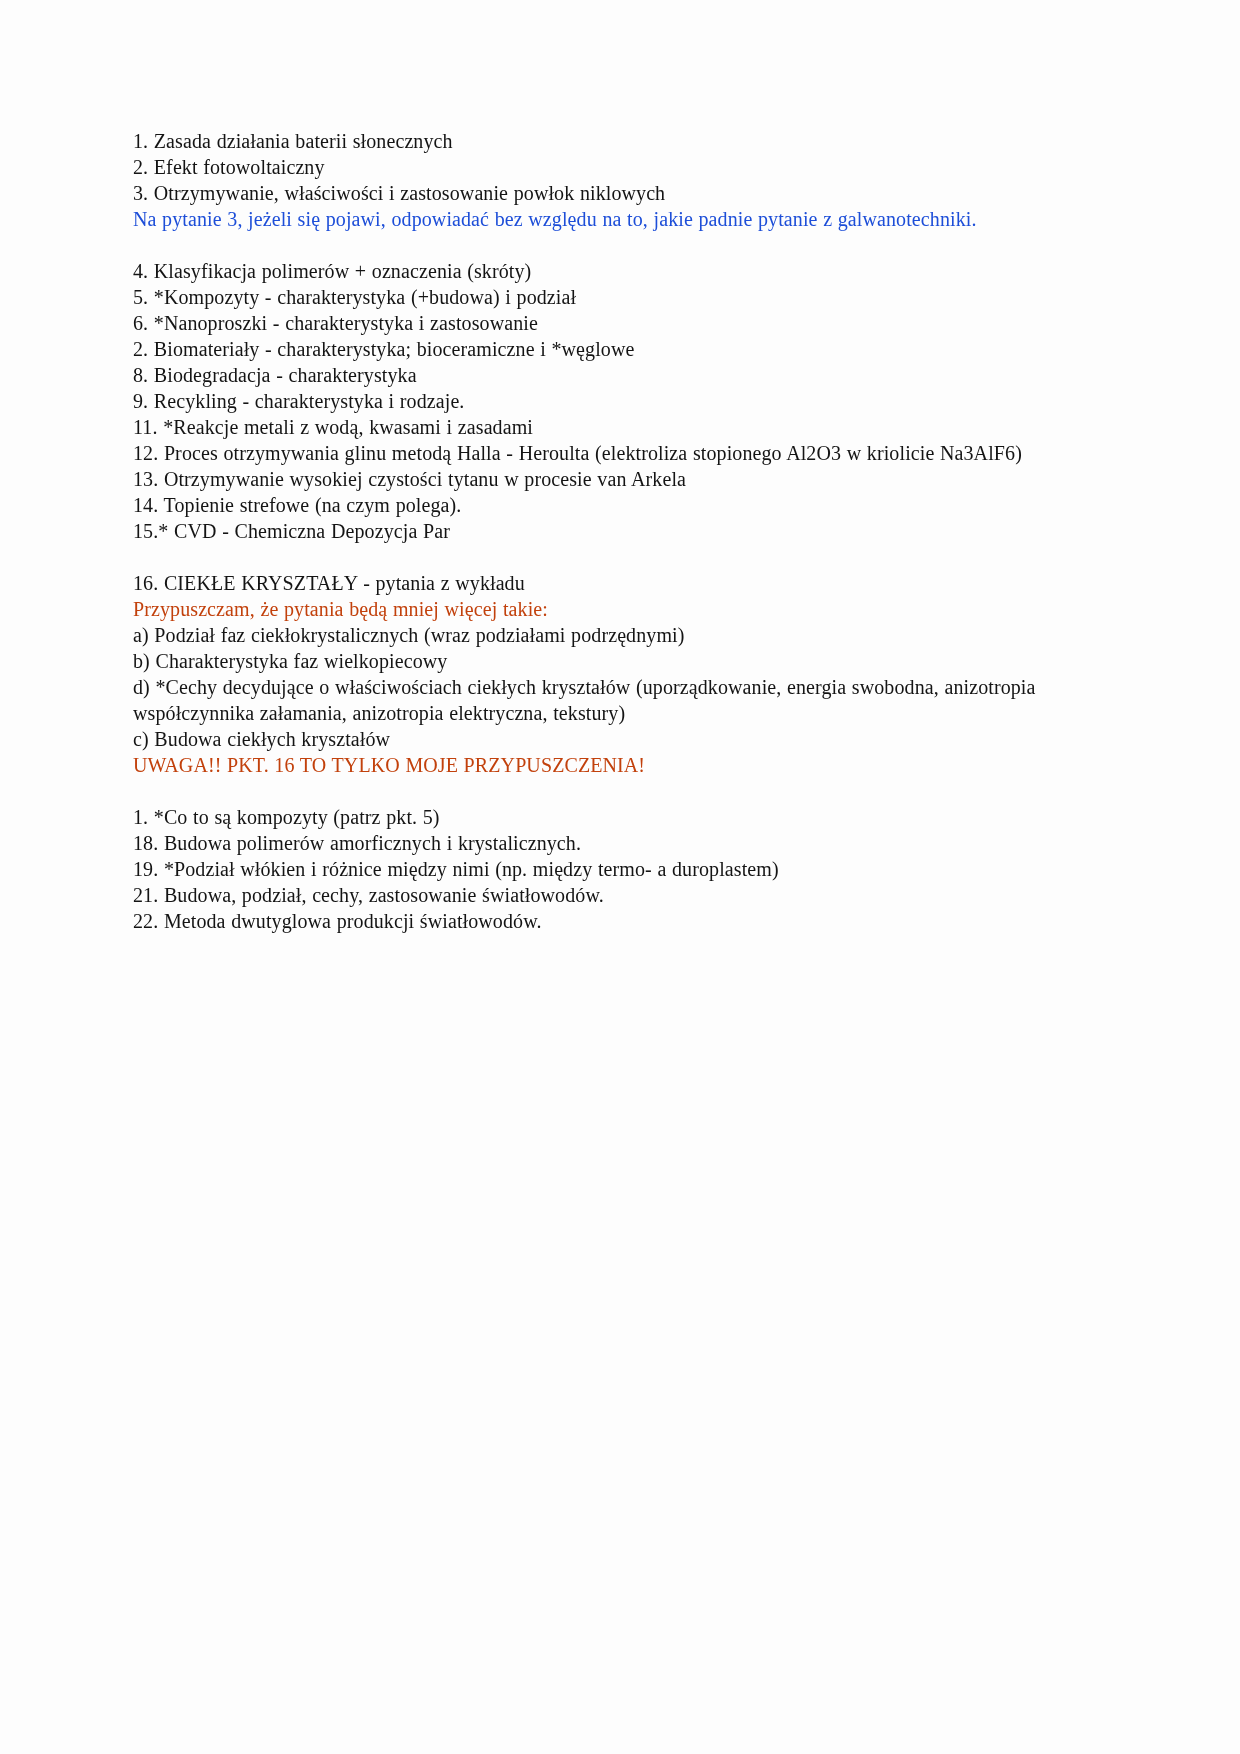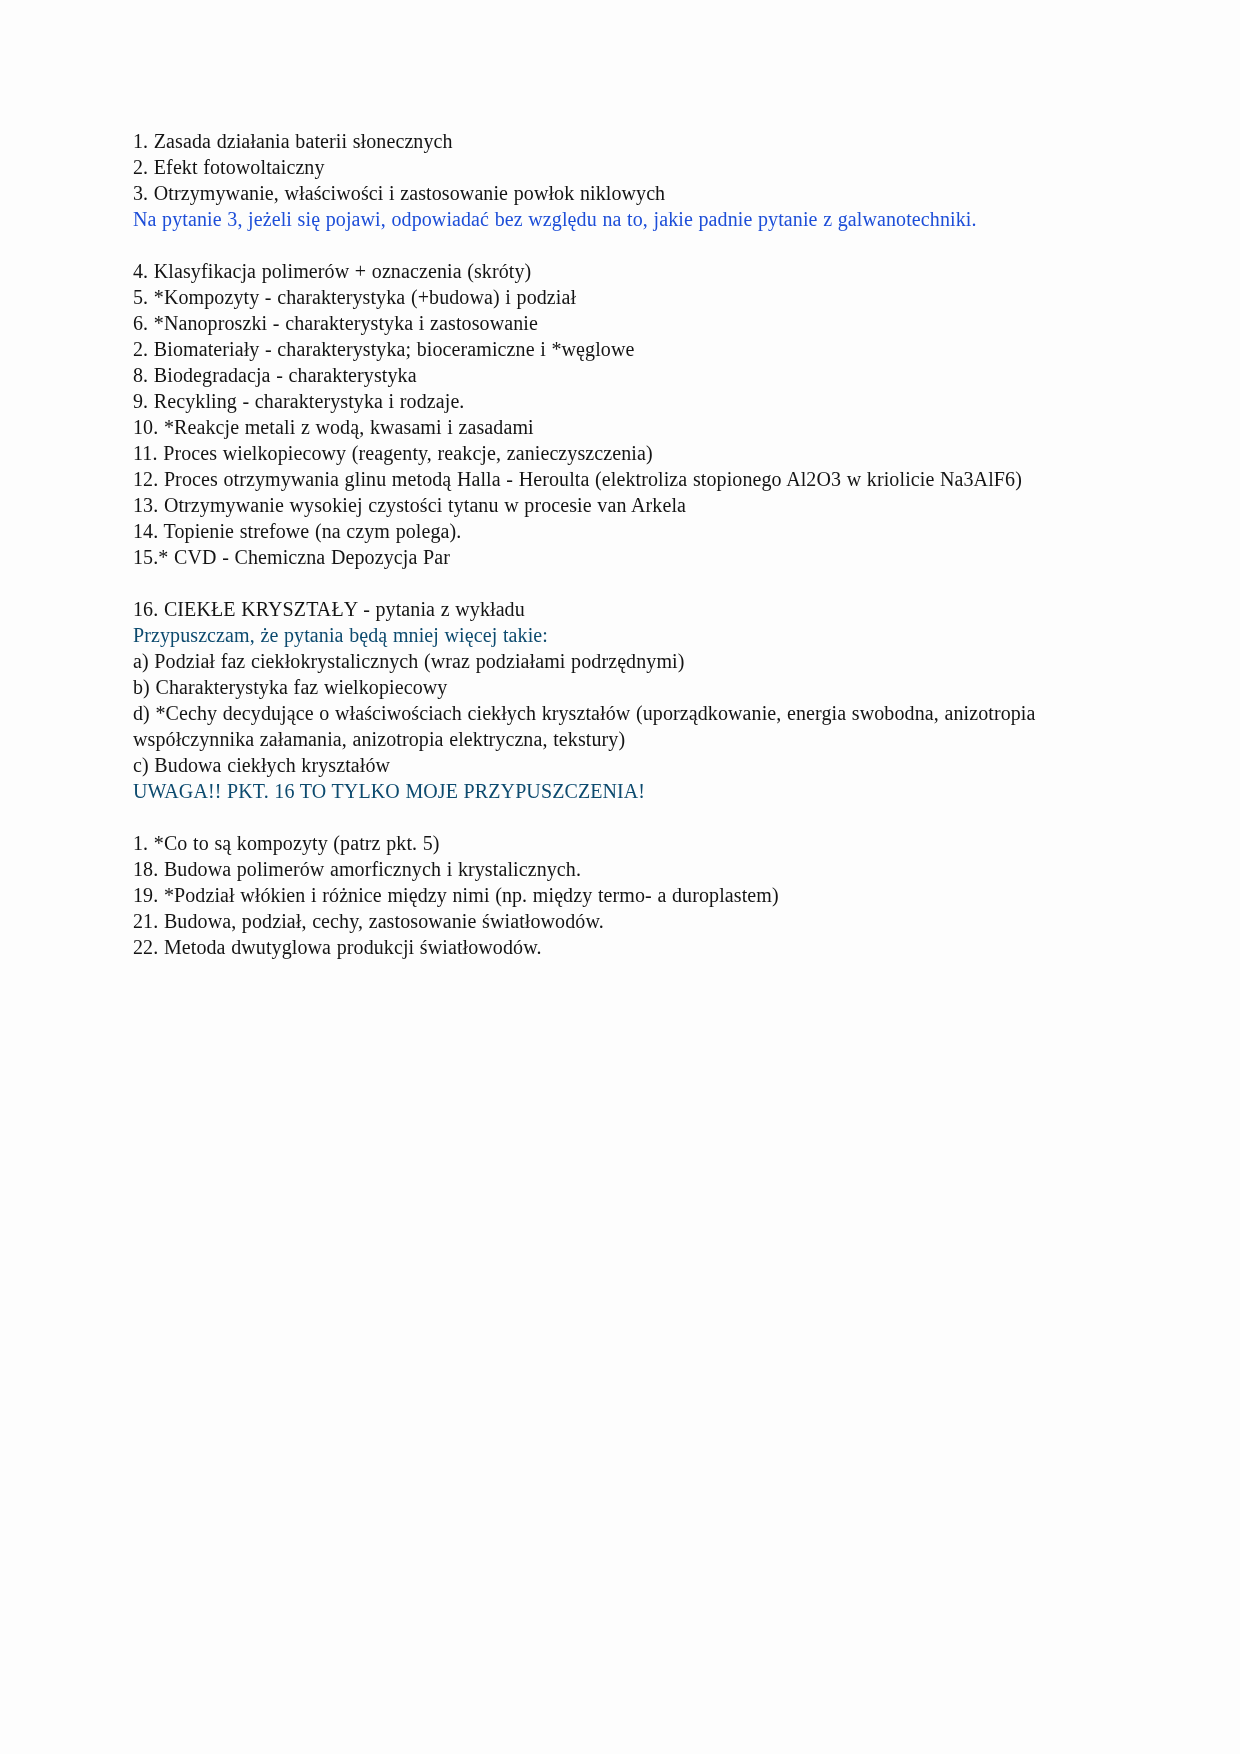--- a/index.html
+++ b/index.html
@@ -27,42 +27,41 @@
   }
   .line {
     margin: 0;
     font-size: 20px;
     line-height: 26px;
     color: #141414;
     letter-spacing: 0.1px;
     word-spacing: 0.5px;
   }
   .line.blue { color: #1d4ed8; }
-  .line.red  { color: #0c4a6e; }
+  .line.red  { color: #c2410c; }
 </style>
 </head>
 <body>
 
 <div class="page">
   <div class="doc-body" id="doc-body">
       <div class="block">
         <p class="line black">1. Zasada działania baterii słonecznych</p>
         <p class="line black">2. Efekt fotowoltaiczny</p>
         <p class="line black">3. Otrzymywanie, właściwości i zastosowanie powłok niklowych</p>
         <p class="line blue">Na pytanie 3, jeżeli się pojawi, odpowiadać bez względu na to, jakie padnie pytanie z galwanotechniki.</p>
       </div>
       <div class="block">
         <p class="line black">4. Klasyfikacja polimerów + oznaczenia (skróty)</p>
         <p class="line black">5. *Kompozyty - charakterystyka (+budowa) i podział</p>
         <p class="line black">6. *Nanoproszki - charakterystyka i zastosowanie</p>
         <p class="line black">2. Biomateriały - charakterystyka; bioceramiczne i *węglowe</p>
         <p class="line black">8. Biodegradacja - charakterystyka</p>
         <p class="line black">9. Recykling - charakterystyka i rodzaje.</p>
-        <p class="line black">10. *Reakcje metali z wodą, kwasami i zasadami</p>
-        <p class="line black">11. Proces wielkopiecowy (reagenty, reakcje, zanieczyszczenia)</p>
+        <p class="line black">11. *Reakcje metali z wodą, kwasami i zasadami</p>
         <p class="line black">12. Proces otrzymywania glinu metodą Halla - Heroulta (elektroliza stopionego Al2O3 w kriolicie Na3AlF6)</p>
         <p class="line black">13. Otrzymywanie wysokiej czystości tytanu w procesie van Arkela</p>
         <p class="line black">14. Topienie strefowe (na czym polega).</p>
         <p class="line black">15.* CVD - Chemiczna Depozycja Par</p>
       </div>
       <div class="block">
         <p class="line black">16. CIEKŁE KRYSZTAŁY - pytania z wykładu</p>
         <p class="line red">Przypuszczam, że pytania będą mniej więcej takie:</p>
         <p class="line black">a) Podział faz ciekłokrystalicznych (wraz podziałami podrzędnymi)</p>
         <p class="line black">b) Charakterystyka faz wielkopiecowy</p>

